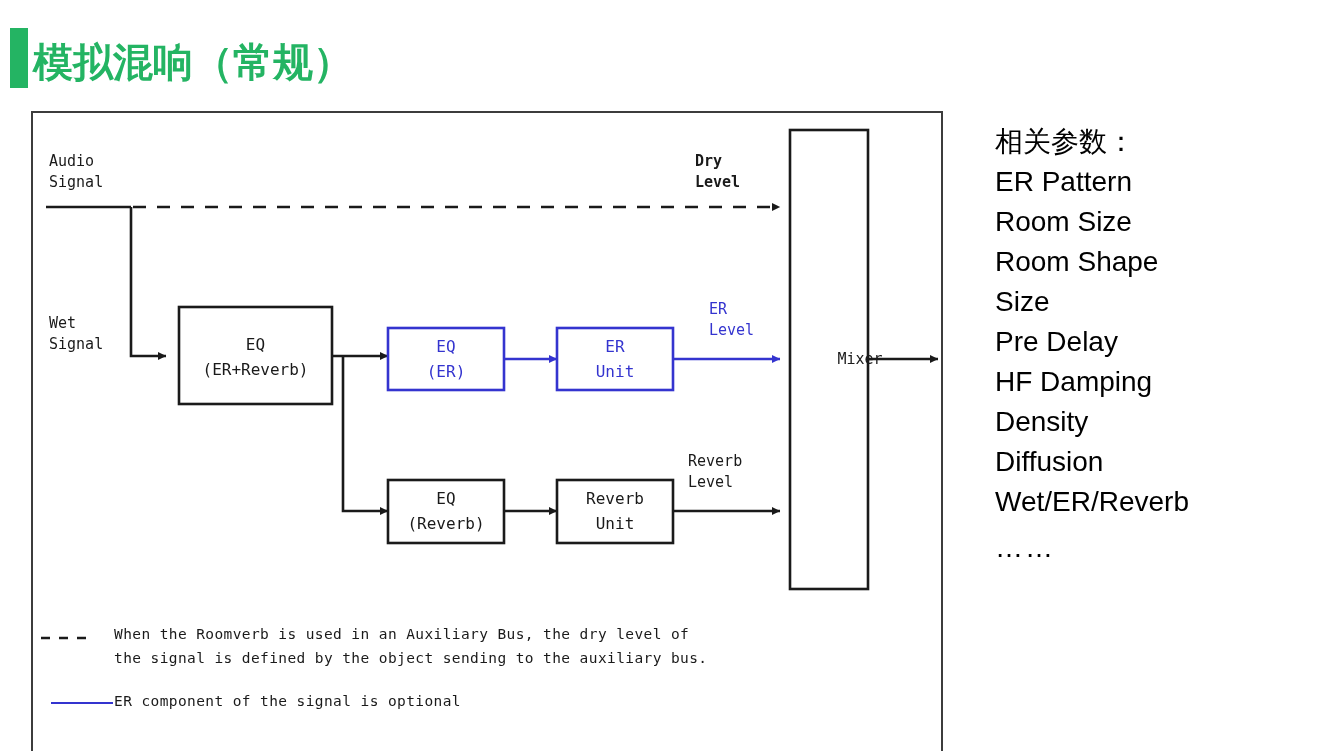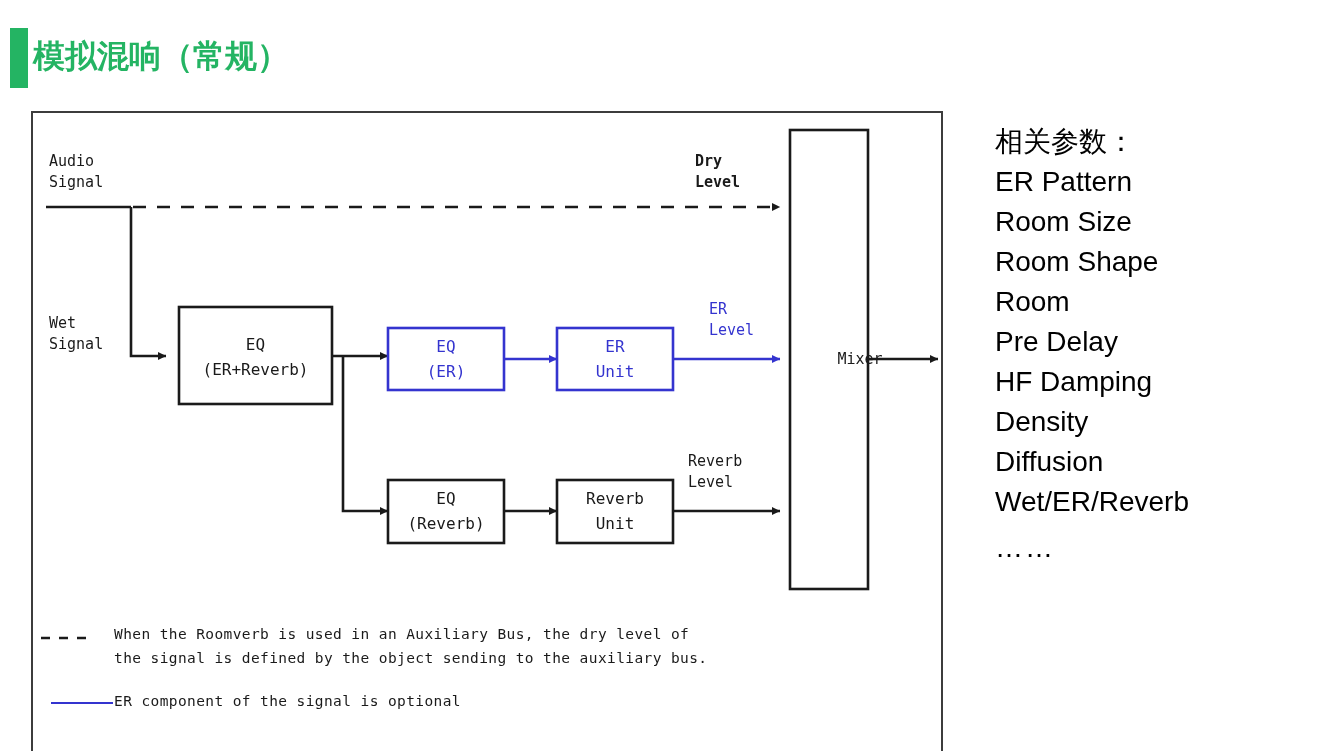--- a/index.html
+++ b/index.html
@@ -10,21 +10,21 @@
     overflow:hidden;
     position:relative;
   }
   
   #title-bar{
     position:absolute;left:10px;top:28px;width:18px;height:60px;
     background:#24b463;
   }
   #page-title{
     position:absolute;left:33px;top:35px;
-    font-size:32px;font-weight:bold;color:#24b463;
+    font-size:40px;font-weight:bold;color:#24b463;
     letter-spacing:0px;white-space:nowrap;
     font-family:"DejaVu Sans", sans-serif;
   }
   
   #diagram-frame{
     position:absolute;left:31px;top:111px;width:912px;height:717px;
     border:2px solid #3c3c3c;background:#ffffff;
     box-sizing:border-box;
   }
   #diagram-svg{position:absolute;left:0;top:0;}
@@ -138,20 +138,20 @@
   <div class="legend-text" style="left:81px;top:509px;">When the Roomverb is used in an Auxiliary Bus, the dry level of</div>
   <div class="legend-text" style="left:81px;top:533px;">the signal is defined by the object sending to the auxiliary bus.</div>
   <div class="legend-text" style="left:81px;top:576px;">ER component of the signal is optional</div>
 </div>
 
 <div id="param-panel">
   <div class="param-head">相关参数：</div>
   <div class="param-item">ER Pattern</div>
   <div class="param-item">Room Size</div>
   <div class="param-item">Room Shape</div>
-  <div class="param-item">Room</div>
+  <div class="param-item">Size</div>
   <div class="param-item">Pre Delay</div>
   <div class="param-item">HF Damping</div>
   <div class="param-item">Density</div>
   <div class="param-item">Diffusion</div>
   <div class="param-item">Wet/ER/Reverb</div>
   <div class="param-ellipsis">……</div>
 </div>
 
 </body></html>

